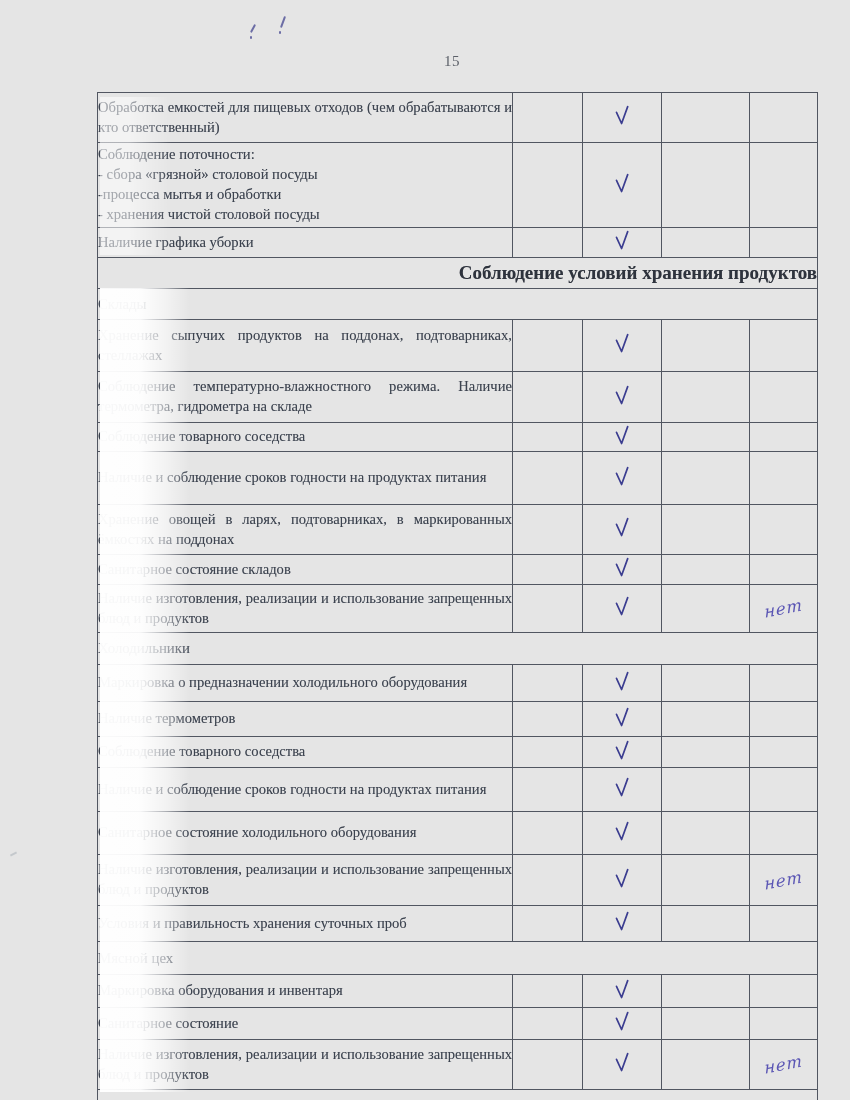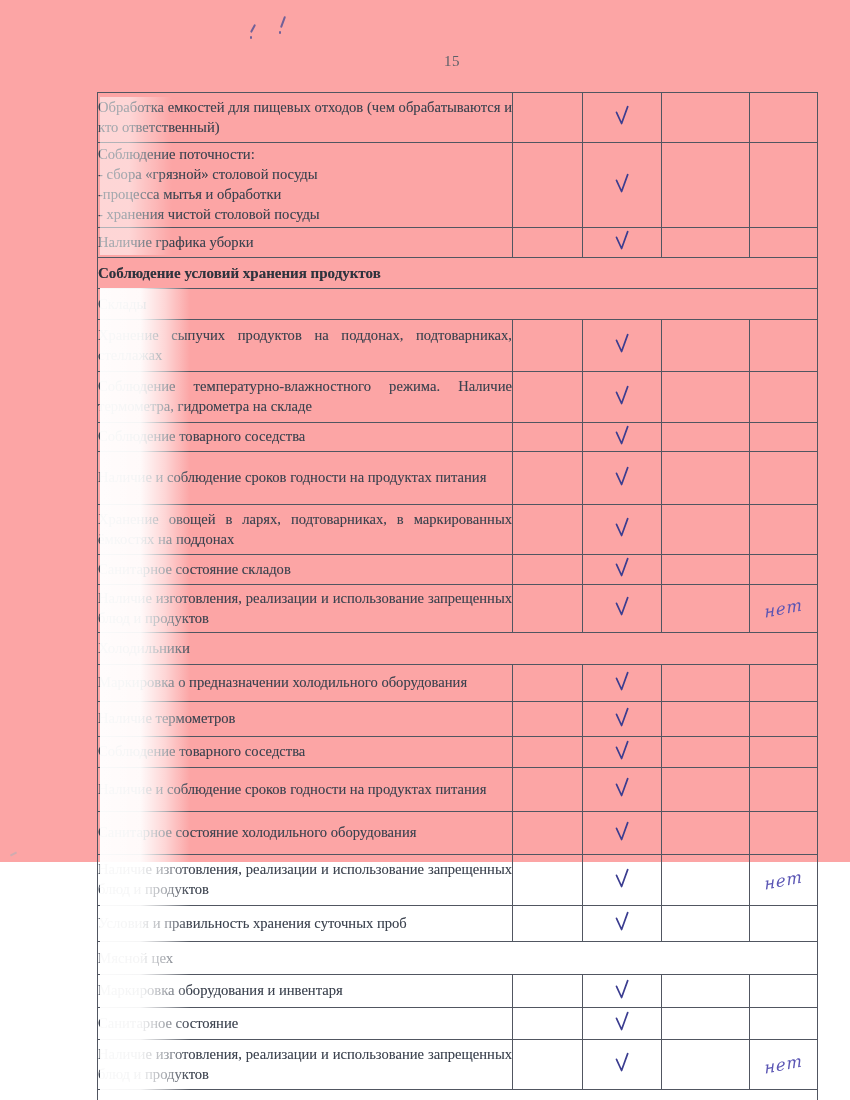--- a/index.html
+++ b/index.html
@@ -4,22 +4,22 @@
 <style>
   html, body {
     margin: 0; padding: 0;
     width: 850px; height: 1100px;
     background: #ffffff;
     overflow: hidden;
     font-family: "Liberation Serif", "DejaVu Serif", serif;
   }
   .page {
     position: relative;
-    width: 850px; height: 862px;
-    background: #fca5a5;
+    width: 850px; height: 1100px;
+    background: #e5e5e5;
   }
   
   .page-number {
     position: absolute;
     left: 444px; top: 53px;
     font-size: 15px;
     color: #5c6069;
     letter-spacing: 0.5px;
   }
   
@@ -64,23 +64,23 @@
     line-height: 1.36;
     color: #3c434f;
     text-shadow: 0 0 0.5px rgba(60,67,79,0.35);
   }
   td.cell-text .para {
     text-align: justify;
     text-align-last: left;
   }
   td.cell-text .line { text-align: left; }
   td.section {
-    text-align: left;
+    text-align: right;
     font-weight: bold;
-    font-size: 15px;
+    font-size: 19px;
     color: #2e333d;
     padding: 4px 6px;
     text-shadow: 0 0 0.5px rgba(46,51,61,0.4);
   }
   td.subsection {
     text-align: left;
     font-size: 14.8px;
     color: #444b57;
     padding: 4px 7px;
     text-shadow: 0 0 0.5px rgba(60,67,79,0.35);

